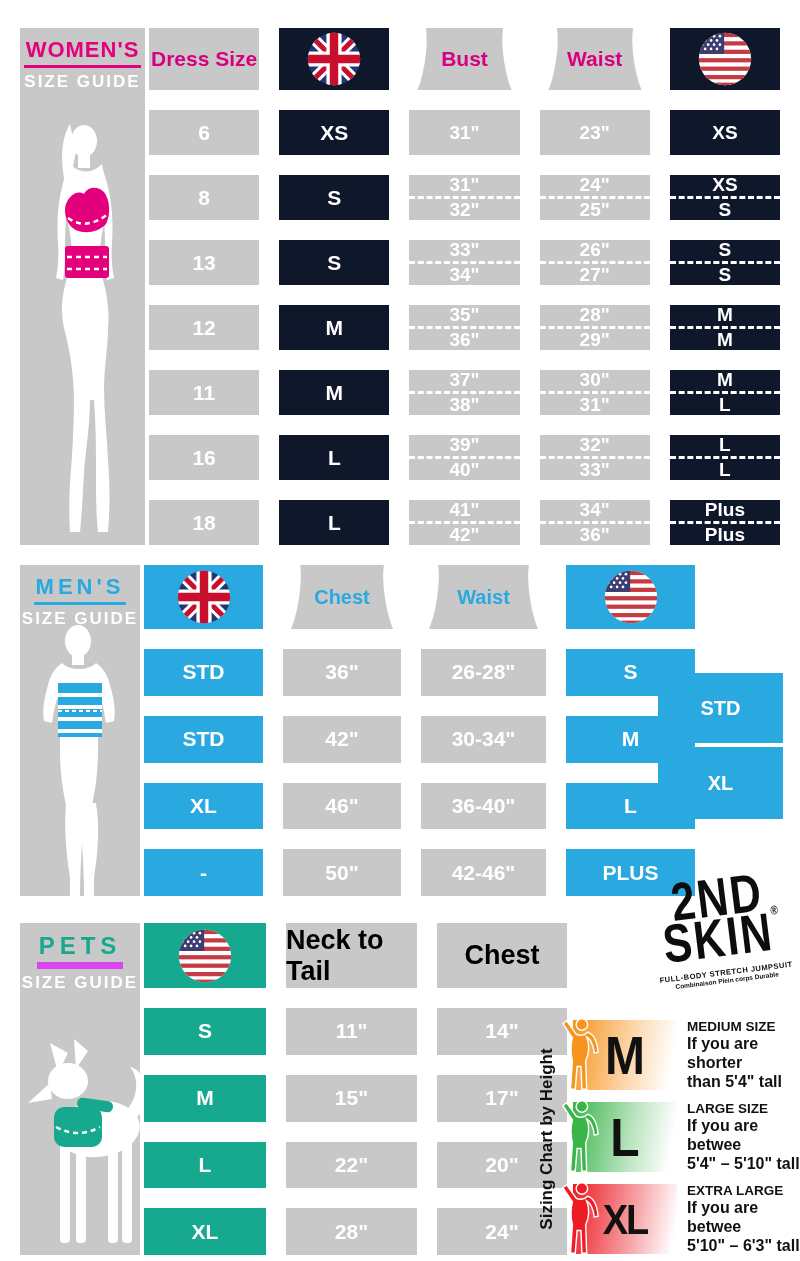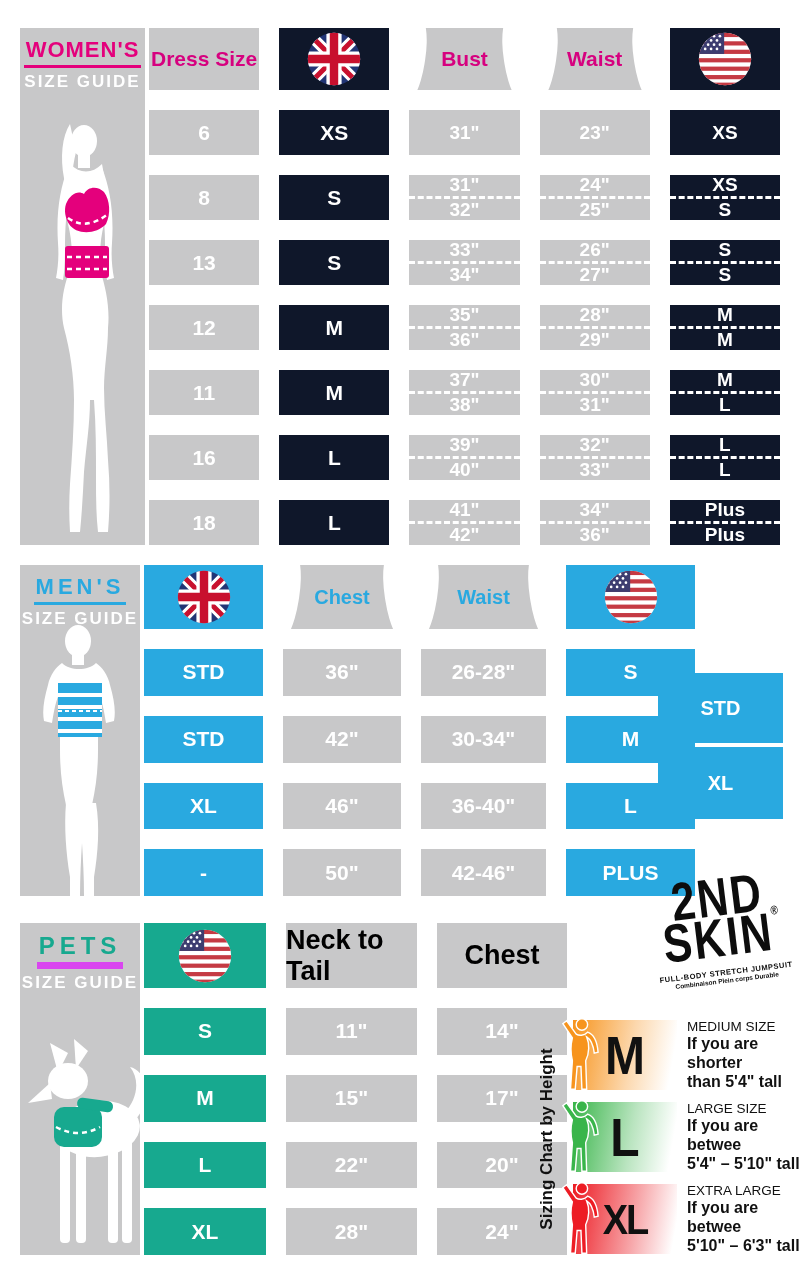--- a/index.html
+++ b/index.html
@@ -56,21 +56,21 @@
 .hc-entry.em .hc-box{background:linear-gradient(100deg,#f7941d 0%,#fcd8ae 55%,#fff 92%)}
 .hc-entry.el .hc-box{background:linear-gradient(100deg,#39b54a 0%,#b9e4bf 55%,#fff 92%)}
 .hc-entry.exl .hc-box{background:linear-gradient(100deg,#ed1c24 0%,#f7a9ac 60%,#fff 95%)}
 .hc-letter{font-size:48px;font-weight:bold;color:#111;transform:scaleY(1.12)}
 .hc-entry.exl .hc-letter{font-size:38px;letter-spacing:-2px}
 .hc-fig{position:absolute;left:-14px;top:-5px;width:42px;height:80px}
 .hc-entry.em .hc-fig{color:#f7941d}
 .hc-entry.el .hc-fig{color:#39b54a}
 .hc-entry.exl .hc-fig{color:#ed1c24}
 .hc-text{margin-left:10px;color:#111}
-.hc-title{font-size:13.5px;font-weight:normal}
+.hc-title{font-size:13.5px;font-weight:bold}
 .hc-line{font-size:16px;font-weight:bold;line-height:1.2}
 </style>
 </head>
 <body>
 
 <div class="page">
 
   <div class="sec sec-women">
     <div class="sidebar w">
       <svg class="fig" viewBox="0 0 125 517">

